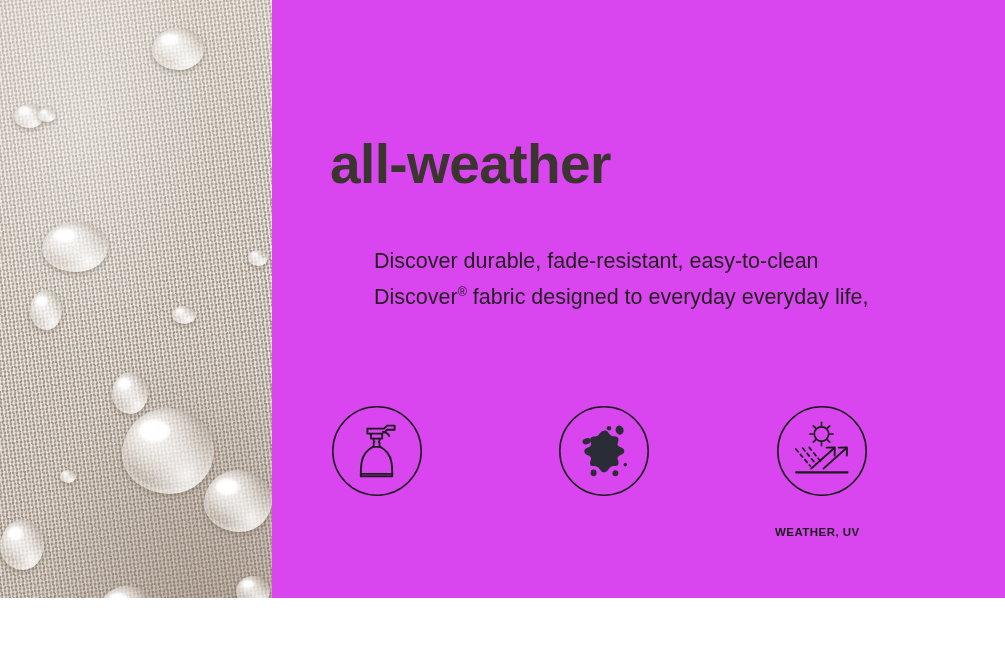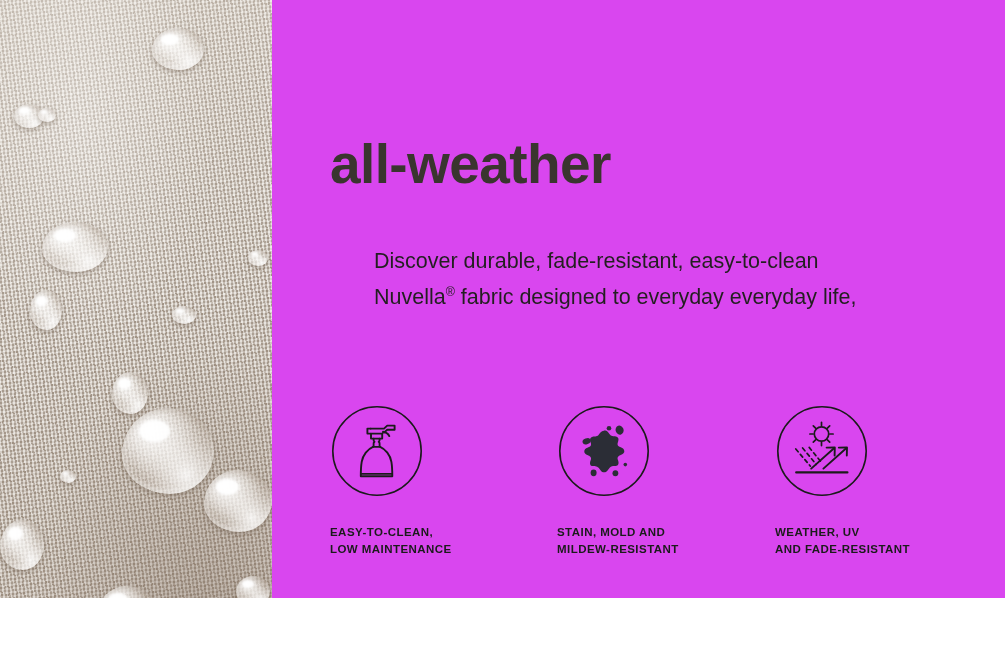--- a/index.html
+++ b/index.html
@@ -179,62 +179,54 @@
   </div>
 
   <div id="content">
 
     <h1 id="headline">
       <span class="hl-line">all-weather</span>
     </h1>
 
     <div id="subcopy">
       <span class="sub-line">Discover durable, fade-resistant, easy-to-clean</span>
-      <span class="sub-line"><span>Nuvella</span><sup>®</sup><span> fabric designed to everyday everyday life,</span></span>
+      <span class="sub-line"><span>Discover</span><sup>®</sup><span> fabric designed to everyday everyday life,</span></span>
     </div>
 
     <div id="features">
 
       <div class="feature f0">
         <svg class="feature-icon" viewBox="0 0 94 94">
           <circle cx="47" cy="47" r="44.2" fill="none" stroke="#1b1b1b" stroke-width="1.6"></circle>
           <g fill="none" stroke="#1b1b1b" stroke-width="1.9" stroke-linejoin="round" stroke-linecap="round">
             <path d="M40.6 24.6 h13.4 l3.2 -3.0 h7.4 v4.2 h-7.4 l-3.2 2.8 h-0.9"></path>
             <path d="M53.0 27.8 c3.6 0.6 5.3 2.1 6.3 4.3"></path>
             <path d="M40.6 24.6 h-3.2 v5.0 h3.2"></path>
             <path d="M41.0 29.6 h11.2 v5.0 h-11.2 z"></path>
             <path d="M43.6 34.6 q-0.3 2.4 0.9 3.1 q-1.2 0.9 -0.9 2.6 q0.3 1.9 -0.6 2.6"></path>
             <path d="M49.6 34.6 q0.3 2.4 -0.9 3.1 q1.2 0.9 0.9 2.6 q-0.3 1.9 0.6 2.6"></path>
             <path d="M43.0 42.9 c-5.4 2.3 -10.1 8.2 -11.3 14.9 c-0.9 5.2 -0.9 9.9 -0.9 14.4 h31.5 c0 -4.5 0.0 -9.2 -0.9 -14.4 c-1.2 -6.7 -5.9 -12.6 -11.3 -14.9 z"></path>
             <path d="M31.0 69.9 h31.1"></path>
           </g>
         </svg>
-        <div class="feature-caption">
-          <span class="cap-line">EASY-TO-CLEAN,</span>
-          <span class="cap-line">LOW MAINTENANCE</span>
-        </div>
       </div>
 
       <div class="feature f1">
         <svg class="feature-icon" viewBox="0 0 94 94">
           <circle cx="47" cy="47" r="44.2" fill="none" stroke="#1b1b1b" stroke-width="1.6"></circle>
           <g fill="#2b2d36">
             <path d="M47.4 26.2 c3.0 0.1 4.0 2.6 5.7 4.6 c1.8 2.1 4.4 1.1 6.6 1.9 c2.3 0.8 2.0 3.4 1.2 5.5 c-0.8 2.2 -0.4 3.6 1.6 4.6 c2.1 1.0 4.8 1.7 4.8 4.4 c0 2.6 -2.8 3.2 -4.8 4.3 c-2.0 1.1 -2.4 2.5 -1.5 4.7 c0.9 2.2 1.0 4.8 -1.4 5.5 c-2.4 0.7 -5.0 -0.3 -6.7 1.8 c-1.7 2.0 -2.6 4.7 -5.6 4.8 c-3.0 0.1 -4.0 -2.5 -5.7 -4.6 c-1.8 -2.1 -4.4 -1.1 -6.7 -1.8 c-2.3 -0.7 -2.2 -3.3 -1.3 -5.5 c0.9 -2.2 0.5 -3.6 -1.5 -4.7 c-2.0 -1.1 -4.8 -1.7 -4.8 -4.3 c0 -2.7 2.7 -3.4 4.8 -4.4 c2.0 -1.0 2.4 -2.4 1.6 -4.6 c-0.8 -2.1 -1.1 -4.7 1.2 -5.5 c2.2 -0.8 4.8 0.2 6.6 -1.9 c1.7 -2.0 2.7 -4.5 5.9 -4.2 z"></path>
             <ellipse cx="62.6" cy="26.1" rx="4.0" ry="4.6" transform="rotate(-18 62.6 26.1)"></ellipse>
             <ellipse cx="52.0" cy="24.2" rx="2.3" ry="2.3"></ellipse>
             <ellipse cx="29.6" cy="37.2" rx="4.2" ry="2.9" transform="rotate(-22 29.6 37.2)"></ellipse>
             <ellipse cx="36.6" cy="68.8" rx="3.0" ry="3.4"></ellipse>
             <ellipse cx="58.4" cy="69.2" rx="2.9" ry="3.0"></ellipse>
             <ellipse cx="68.3" cy="60.6" rx="1.8" ry="1.8"></ellipse>
           </g>
         </svg>
-        <div class="feature-caption">
-          <span class="cap-line">STAIN, MOLD AND</span>
-          <span class="cap-line">MILDEW-RESISTANT</span>
-        </div>
       </div>
 
       <div class="feature f2">
         <svg class="feature-icon" viewBox="0 0 94 94">
           <circle cx="47" cy="47" r="44.2" fill="none" stroke="#1b1b1b" stroke-width="1.6"></circle>
           <g stroke="#1b1b1b" stroke-width="1.7" fill="none" stroke-linecap="round">
             <circle cx="46.5" cy="30.0" r="7.2"></circle>
             <line x1="46.5" y1="18.4" x2="46.5" y2="21.6"></line>
             <line x1="46.5" y1="38.4" x2="46.5" y2="41.6"></line>
             <line x1="34.9" y1="30.0" x2="38.1" y2="30.0"></line>
@@ -252,19 +244,18 @@
           <g stroke="#1b1b1b" stroke-width="1.9" fill="none" stroke-linecap="round" stroke-linejoin="round">
             <path d="M36.2 64.6 L59.0 44.2"></path>
             <path d="M51.6 43.6 L59.8 43.4 L59.6 51.6"></path>
             <path d="M48.4 64.6 L71.2 44.2"></path>
             <path d="M63.8 43.6 L72.0 43.4 L71.8 51.6"></path>
             <path d="M21.2 68.4 L72.4 68.4" stroke-width="2.2"></path>
           </g>
         </svg>
         <div class="feature-caption">
           <span class="cap-line">WEATHER, UV</span>
-          <span class="cap-line">AND FADE-RESISTANT</span>
         </div>
       </div>
 
     </div>
   </div>
 </div>
 
 </body></html>

